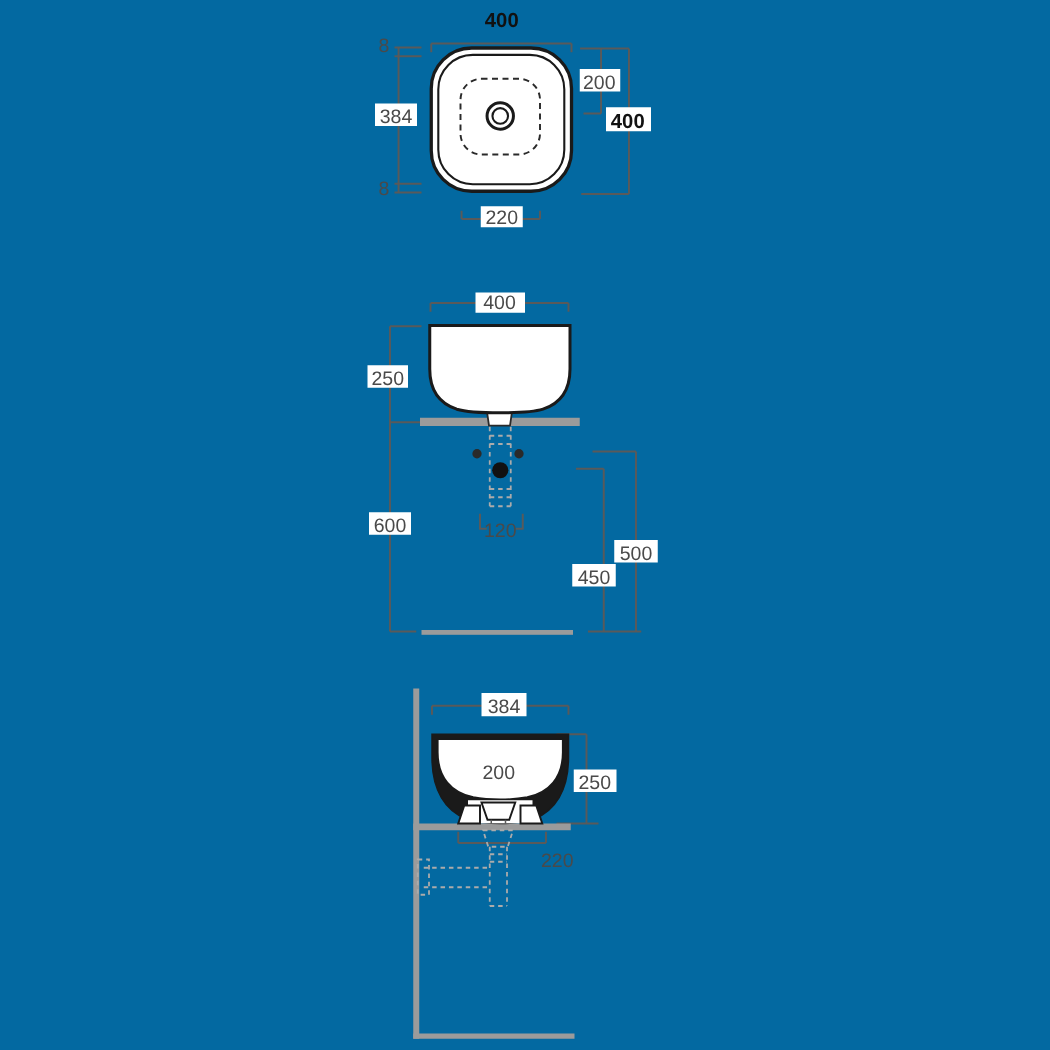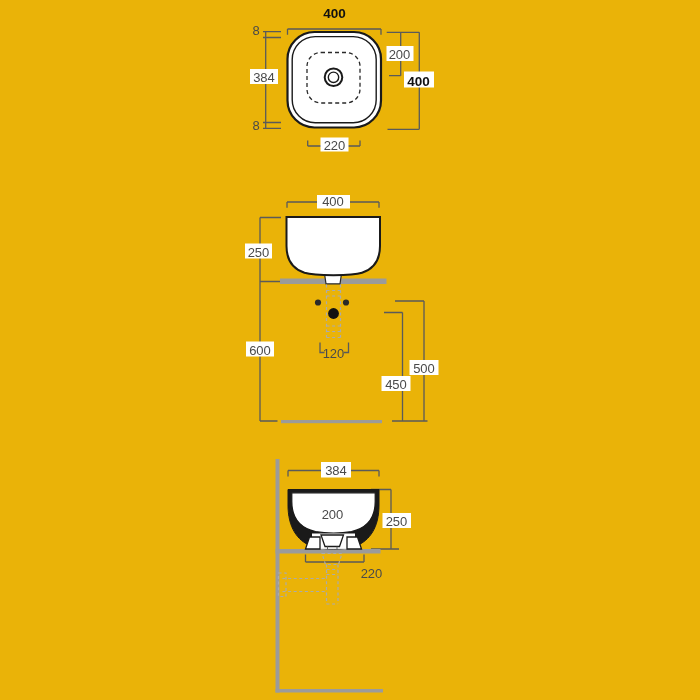--- a/index.html
+++ b/index.html
@@ -1,16 +1,16 @@
 <!DOCTYPE html>
 <html><head>
 <meta charset="utf-8">
 <style>
   html,body{margin:0;padding:0;background:#ffffff;}
-  .stage{position:relative;width:700px;height:700px;background:#eab308;overflow:hidden;
+  .stage{position:relative;width:700px;height:700px;background:#0369a1;overflow:hidden;
          font-family:"Liberation Sans", sans-serif;text-decoration:underline;}
   svg{display:block;}
   .outline{stroke:#1a1a1a;fill:none;}
   .dimline{stroke:#5a5a5a;stroke-width:1.3;fill:none;}
   .dashedpart{stroke:#ababab;stroke-width:1.2;fill:none;stroke-dasharray:3 2.6;}
   .graybar{fill:#9b9b9b;stroke:none;}
   .mask{fill:#ffffff;stroke:none;}
   text.dim{font-family:"Liberation Sans", sans-serif;font-size:13px;fill:#4a4a4a;
            text-anchor:middle;}
   text.dimbold{font-family:"Liberation Sans", sans-serif;font-size:13.5px;font-weight:bold;

